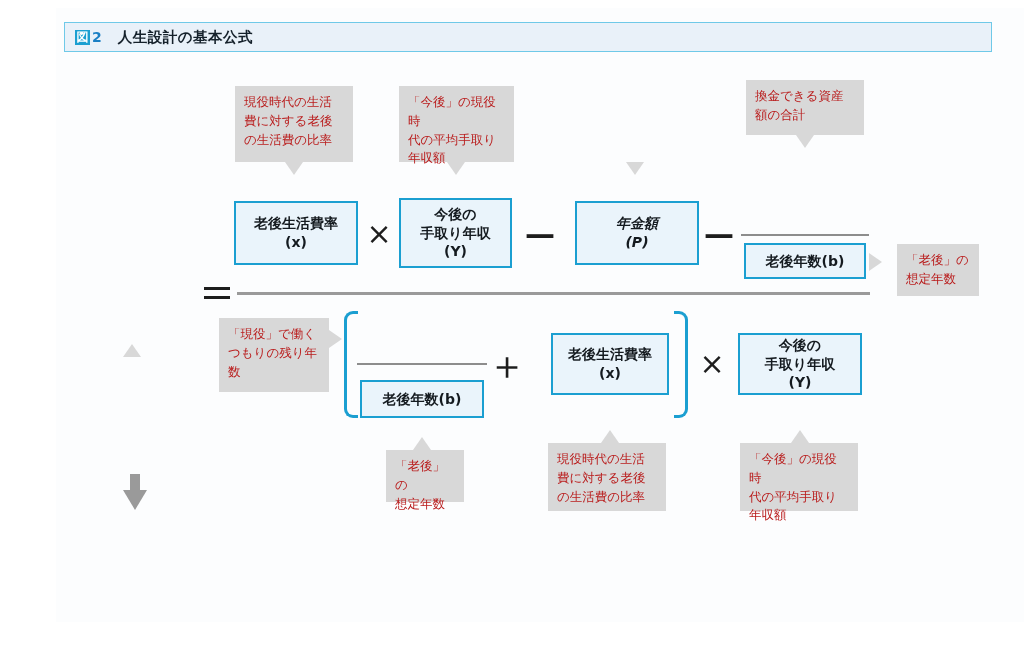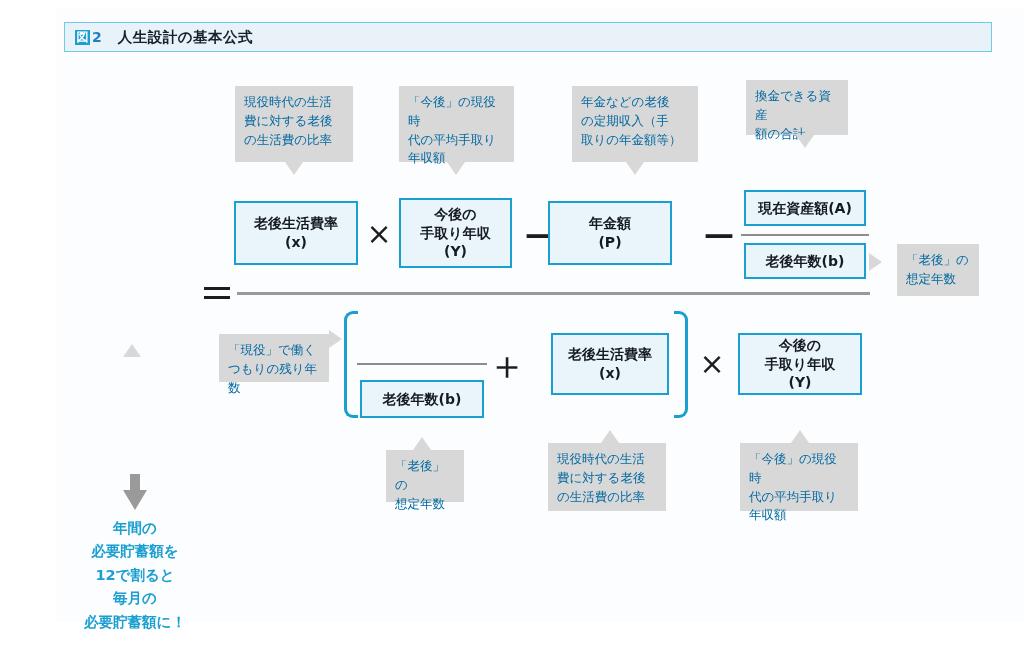--- a/index.html
+++ b/index.html
@@ -61,21 +61,21 @@
     font-size:14px;
     line-height:1.35;
     white-space:pre-line;
   }
   .fbox.thick{border-width:3px;}
 
   
   .note{
     position:absolute;
     background:#d8d8d8;
-    color:#0369a1;
+    color:#b91c1c;
     font-size:12.5px;
     line-height:1.5;
     font-family:"DejaVu Serif","Liberation Serif",serif;
     box-sizing:border-box;
     padding:7px 9px;
     white-space:pre-line;
   }
   
   .tail-down{
     position:absolute;
@@ -165,62 +165,58 @@
   <div class="note" style="left:235px;top:86px;width:118px;height:76px;">現役時代の生活
 費に対する老後
 の生活費の比率</div>
   <div class="tail-down" style="left:285px;top:162px;"></div>
 
   <div class="note" style="left:399px;top:86px;width:115px;height:76px;">「今後」の現役時
 代の平均手取り
 年収額</div>
   <div class="tail-down" style="left:447px;top:162px;"></div>
 
-  <div class="note" style="left:572px;top:86px;width:126px;height:76px;">年金などの老後
-の定期収入（手
-取りの年金額等）</div>
   <div class="tail-down" style="left:626px;top:162px;"></div>
 
-  <div class="note" style="left:746px;top:80px;width:102px;height:55px;">換金できる資産
+  <div class="note" style="left:746px;top:80px;width:118px;height:55px;">換金できる資産
 額の合計</div>
   <div class="tail-down" style="left:796px;top:135px;"></div>
 
   <div class="fbox" style="left:234px;top:201px;width:124px;height:64px;">老後生活費率
 (x)</div>
 
   <div class="op op-times" style="left:362px;top:218px;width:34px;height:30px;">×</div>
 
   <div class="fbox" style="left:399px;top:198px;width:113px;height:70px;">今後の
 手取り年収
 (Y)</div>
 
   <div class="op op-minus" style="left:523px;top:218px;width:34px;height:30px;">—</div>
 
-  <div class="fbox" style="left:548px;top:201px;width:124px;height:64px;">年金額
+  <div class="fbox" style="left:575px;top:201px;width:124px;height:64px;font-style:italic;">年金額
 (P)</div>
 
   <div class="op op-minus" style="left:702px;top:218px;width:34px;height:30px;">—</div>
 
-  <div class="fbox" style="left:744px;top:190px;width:122px;height:36px;">現在資産額(A)</div>
   <div class="rule-sub" style="left:741px;top:234px;width:128px;"></div>
   <div class="fbox" style="left:744px;top:243px;width:122px;height:36px;">老後年数(b)</div>
 
   <div class="tail-right" style="left:869px;top:253px;"></div>
   <div class="note" style="left:897px;top:244px;width:82px;height:52px;">「老後」の
 想定年数</div>
 
 
   <div class="op-eq" style="left:204px;top:287px;width:26px;">
       <i></i>
       <i></i>
     </div>
 
   <div class="rule-main" style="left:237px;top:292px;width:633px;"></div>
 
-  <div class="note" style="left:219px;top:334px;width:110px;height:48px;">「現役」で働く
+  <div class="note" style="left:219px;top:318px;width:110px;height:74px;">「現役」で働く
 つもりの残り年
 数</div>
   <div class="tail-right" style="left:329px;top:330px;"></div>
 
   <div class="brk brk-l" style="left:344px;top:311px;height:107px;"></div>
 
   <div class="rule-sub" style="left:357px;top:363px;width:130px;"></div>
   <div class="fbox" style="left:360px;top:380px;width:124px;height:38px;">老後年数(b)</div>
 
   <div class="op op-plus" style="left:490px;top:348px;width:34px;height:34px;">＋</div>
@@ -252,18 +248,13 @@
 代の平均手取り
 年収額</div>
 
   <div class="tail-up" style="left:123px;top:344px;"></div>
 
   <div id="big-arrow">
     <span class="shaft"></span>
       <span class="head"></span>
   </div>
 
-  <div id="conclusion">年間の
-必要貯蓄額を
-12で割ると
-毎月の
-必要貯蓄額に！</div>
 </div>
 
 </body></html>

